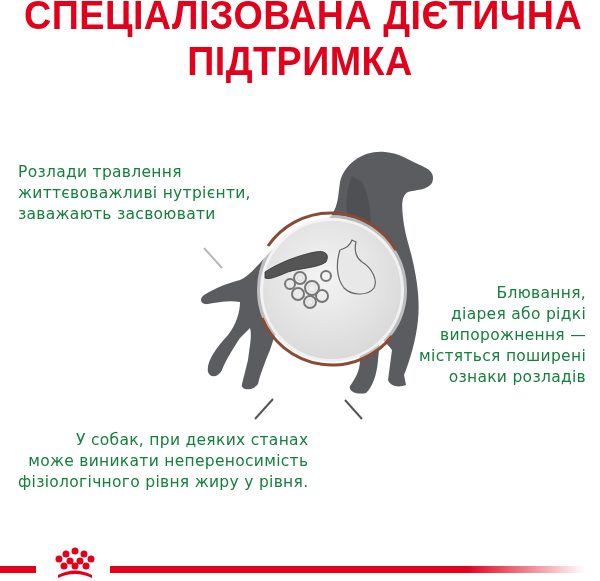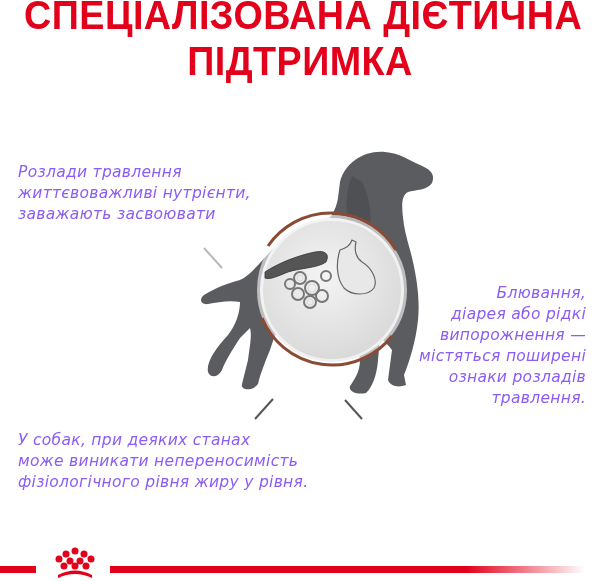--- a/index.html
+++ b/index.html
@@ -1,23 +1,23 @@
 <!DOCTYPE html>
 <html><head>
 <meta charset="utf-8">
 <style>
   html,body{margin:0;padding:0;background:#ffffff;}
   body{width:600px;height:581px;position:relative;overflow:hidden;font-family:"DejaVu Sans","Liberation Sans",sans-serif;}
   .title{position:absolute;left:0;top:-8px;width:600px;text-align:center;color:#e2001a;font-family:"Liberation Sans",sans-serif;font-weight:bold;font-size:41px;line-height:46px;letter-spacing:0.5px;transform:scaleX(0.92);}
   .title div{white-space:nowrap;}
-  .callout{position:absolute;color:#8b5cf6;font-size:15.5px;line-height:21px;letter-spacing:0.3px;font-style:italic;}
+  .callout{position:absolute;color:#15803d;font-size:15.5px;line-height:21px;letter-spacing:0.3px;}
   .callout div{white-space:nowrap;}
   .c1{left:18px;top:162px;}
   .c2{right:14px;top:283px;text-align:right;}
-  .c3{left:18px;top:430px;}
+  .c3{left:18px;top:430px;text-align:right;}
   svg{position:absolute;left:0;top:0;}
 </style>
 </head>
 <body>
 
 <div class="title">
   <div>СПЕЦІАЛІЗОВАНА ДІЄТИЧНА</div>
   <div>ПІДТРИМКА</div>
 </div>
 
@@ -117,20 +117,19 @@
   <div>життєвоважливі нутрієнти,</div>
   <div>заважають засвоювати</div>
 </div>
 
 <div class="callout c2">
   <div>Блювання,</div>
   <div>діарея або рідкі</div>
   <div>випорожнення —</div>
   <div>містяться поширені</div>
   <div>ознаки розладів</div>
-  <div>травлення.</div>
 </div>
 
 <div class="callout c3">
   <div>У собак, при деяких станах</div>
   <div>може виникати непереносимість</div>
   <div>фізіологічного рівня жиру у рівня.</div>
 </div>
 
 </body></html>

